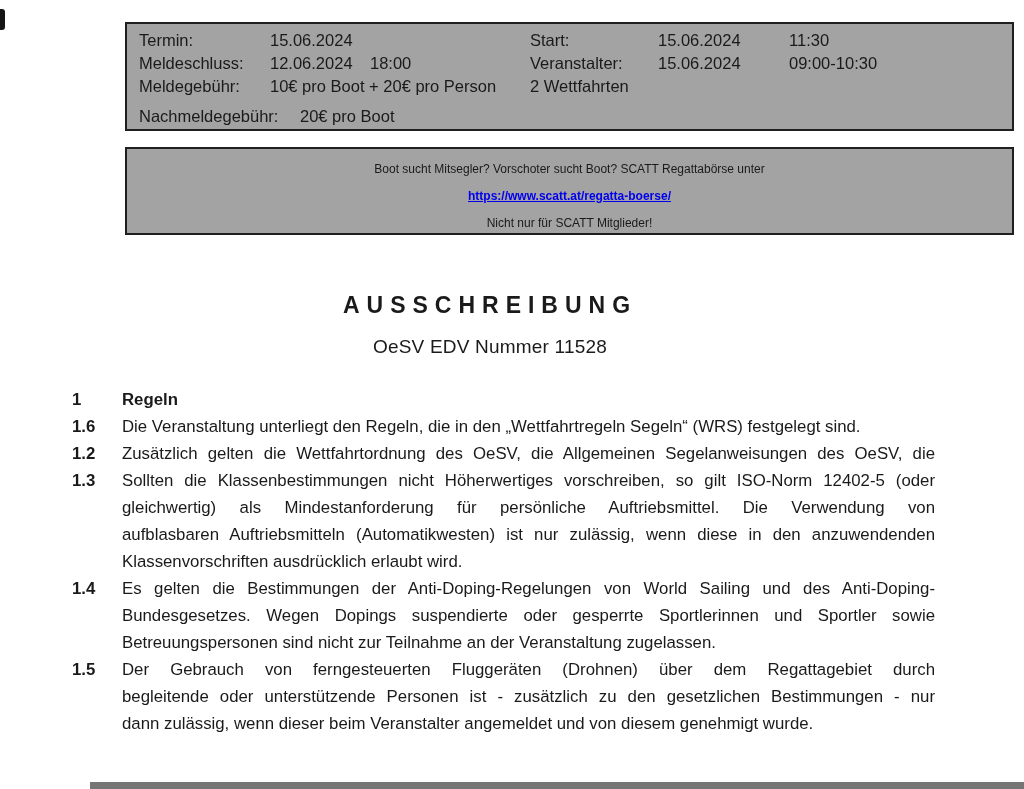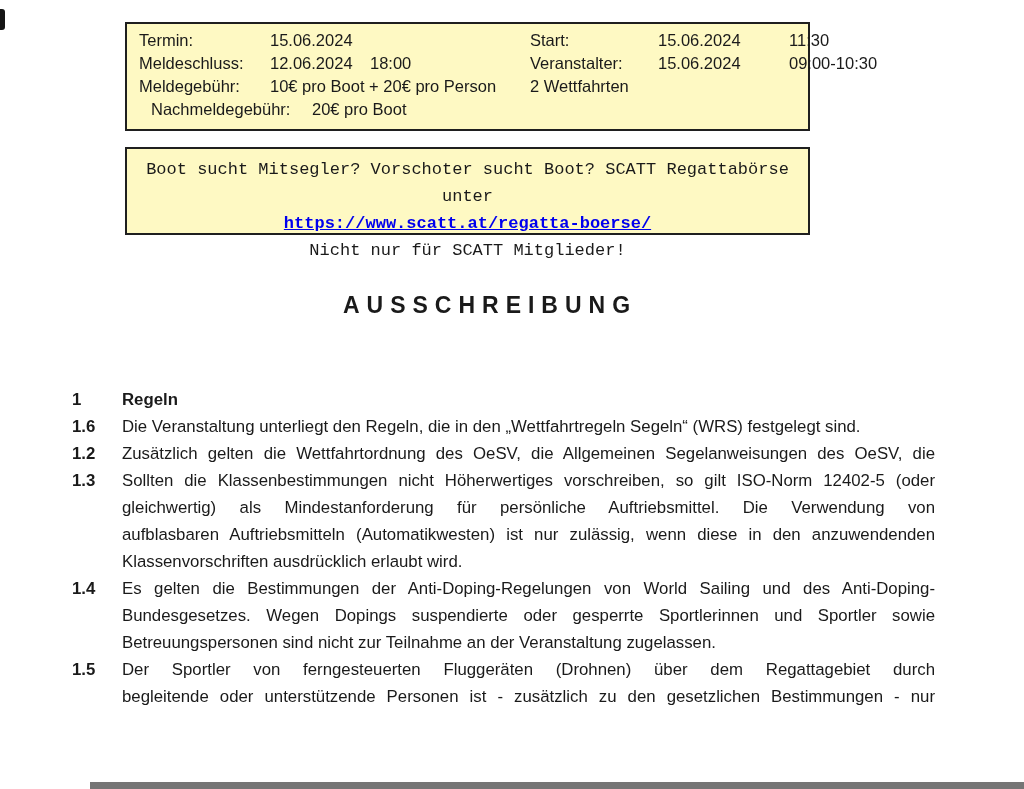--- a/index.html
+++ b/index.html
@@ -4,25 +4,25 @@
 <style>
   html,body{margin:0;padding:0;background:#fff;}
   .page{position:relative;width:1024px;height:789px;background:#ffffff;overflow:hidden;
         font-family:"Liberation Sans",sans-serif;color:#1a1a1a;}
 
   
   .edge-mark{position:absolute;left:0;top:9px;width:5px;height:21px;background:#151515;border-radius:0 3px 3px 0;}
   .bottom-bar{position:absolute;left:90px;right:0;bottom:0;height:7px;background:#757575;}
 
   
-  .gbox{position:absolute;left:125px;width:685px;background:#fef9c3;border:2px solid #1f1f1f;box-sizing:border-box;}
+  .gbox{position:absolute;left:125px;width:889px;background:#a3a3a3;border:2px solid #1f1f1f;box-sizing:border-box;}
   .box1{top:22px;height:109px;}
-  .box2{top:147px;height:88px;text-align:center;font-size:17px;line-height:27px;padding-top:7px;font-family:Liberation Mono, monospace;}
+  .box2{top:147px;height:88px;text-align:center;font-size:12px;line-height:27px;padding-top:7px;}
   .box1 span{position:absolute;white-space:nowrap;font-size:16.5px;}
-  .r1{top:7px;} .r2{top:30px;} .r3{top:53px;} .r4{top:76px;margin-left:12px;}
+  .r1{top:7px;} .r2{top:30px;} .r3{top:53px;} .r4{top:83px;}
   .cL{left:12px;} .cV{left:143px;} .cX{left:243px;} .cV4{left:173px;}
   .cRL{left:403px;} .cRV{left:531px;} .cRT{left:662px;}
 
   .boerse-link{color:#0000ee;font-weight:700;text-decoration:underline;}
 
   
   .title-wrap{position:absolute;left:0;top:287px;width:980px;text-align:center;}
   .doc-title{font-size:23px;font-weight:700;letter-spacing:7px;line-height:36px;}
   .doc-subtitle{margin-top:13px;font-size:19px;letter-spacing:0.2px;}
 
@@ -62,20 +62,21 @@
   </div>
 
   <div class="gbox box2">
     <div>Boot sucht Mitsegler? Vorschoter sucht Boot? SCATT Regattabörse unter</div>
     <div><a href="#" class="boerse-link">https://www.scatt.at/regatta-boerse/</a></div>
     <div>Nicht nur für SCATT Mitglieder!</div>
   </div>
 
   <div class="title-wrap">
     <div class="doc-title">AUSSCHREIBUNG</div>
+    <div class="doc-subtitle">OeSV EDV Nummer 11528</div>
   </div>
 
   <div class="bodytext">
 
     <div class="rule">
       <span class="num">1</span>
       <div class="head">Regeln</div>
     </div>
 
     <div class="rule">
@@ -98,20 +99,21 @@
 
     <div class="rule">
       <span class="num">1.4</span>
       <div class="rline">Es gelten die Bestimmungen der Anti-Doping-Regelungen von World Sailing und des Anti-Doping-</div>
       <div class="rline">Bundesgesetzes. Wegen Dopings suspendierte oder gesperrte Sportlerinnen und Sportler sowie</div>
       <div class="rline last">Betreuungspersonen sind nicht zur Teilnahme an der Veranstaltung zugelassen.</div>
     </div>
 
     <div class="rule">
       <span class="num">1.5</span>
-      <div class="rline">Der Sportler von ferngesteuerten Fluggeräten (Drohnen) über dem Regattagebiet durch</div>
+      <div class="rline">Der Gebrauch von ferngesteuerten Fluggeräten (Drohnen) über dem Regattagebiet durch</div>
       <div class="rline">begleitende oder unterstützende Personen ist - zusätzlich zu den gesetzlichen Bestimmungen - nur</div>
+      <div class="rline last">dann zulässig, wenn dieser beim Veranstalter angemeldet und von diesem genehmigt wurde.</div>
     </div>
 
   </div>
 
   <div class="bottom-bar"></div>
 </div>
 
 </body></html>

